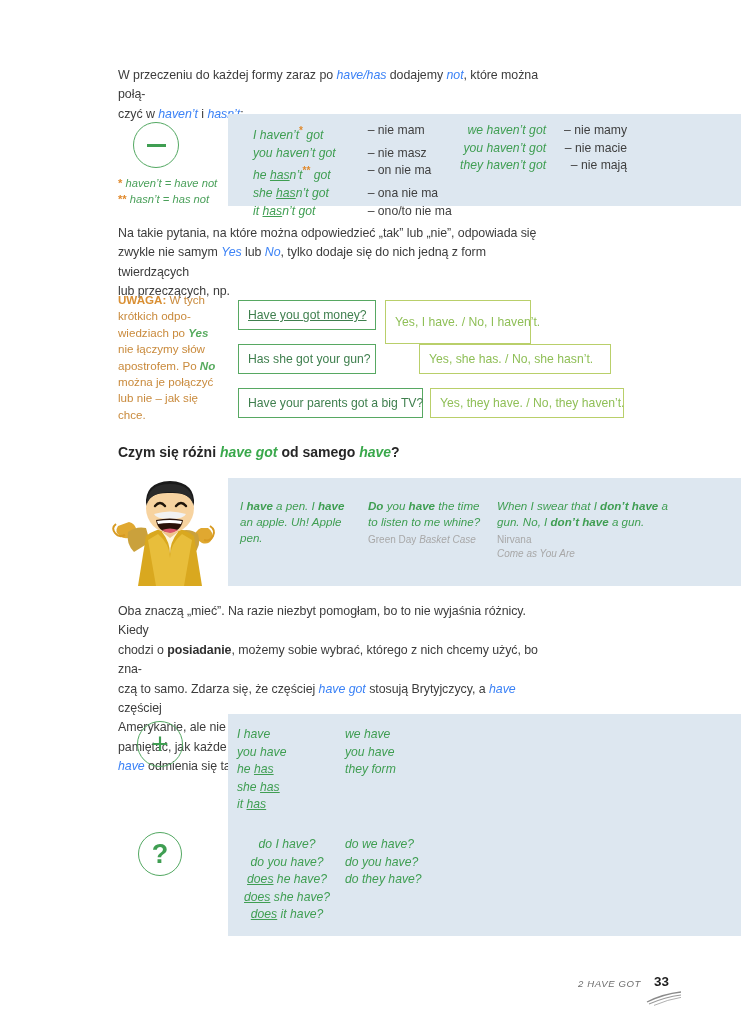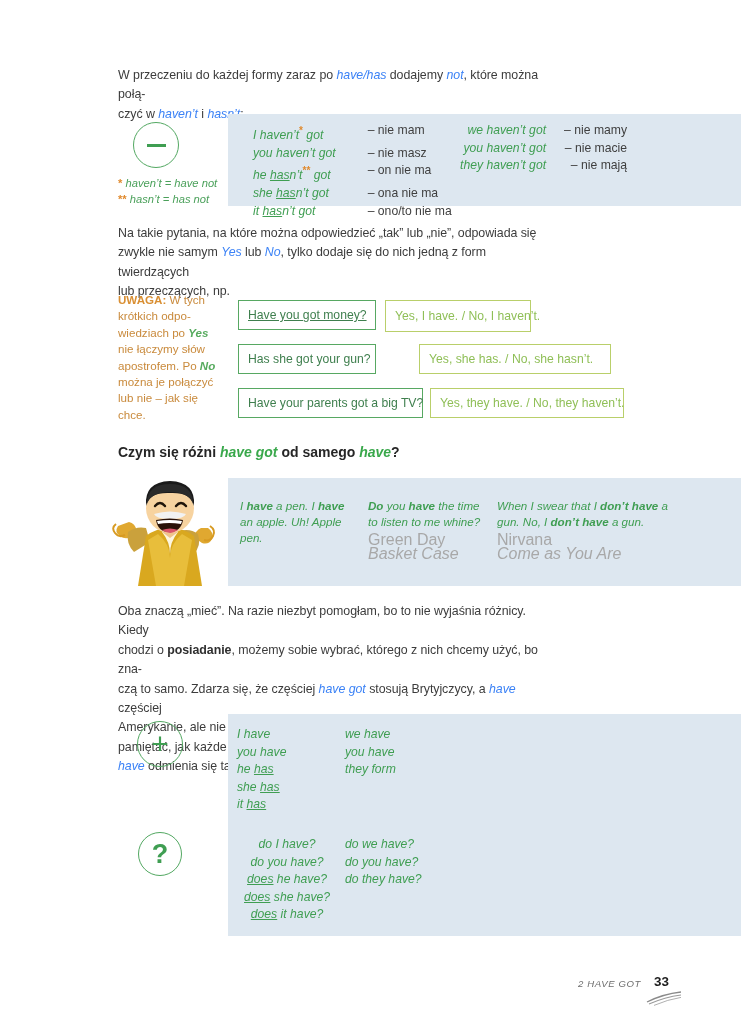--- a/index.html
+++ b/index.html
@@ -125,21 +125,21 @@
     font-size: 11.6px;
     line-height: 16.2px;
     color: #3f9e52;
     font-style: italic;
   }
   .quote b { font-weight: bold; }
   .quote .src {
     display: block;
     color: #a8a8a8;
     font-style: normal;
-    font-size: 16px;
+    font-size: 10px;
     line-height: 14px;
     margin-top: 3px;
   }
   .quote .src .it { font-style: italic; }
 
   
   .illo { position: absolute; }
 
   
   .footer-label {
@@ -212,21 +212,21 @@
     <span>lub przeczących, np.</span>
   </div>
 
   <div class="uwaga" style="left:118px; top:292px;">
     <span class="lead">UWAGA:</span><span> W tych krótkich odpo-wiedziach po </span><span class="ygreen">Yes</span><span> nie łączymy słów apostrofem. Po </span><span class="ygreen">No</span><span> można je połączyć lub nie – jak się chce.</span>
   </div>
 
   <div class="qbox" style="left:238px; top:300px; width:138px; height:30px;text-decoration:underline;">
     <span>Have you got money?</span>
   </div>
-  <div class="abox" style="left:385px; top:300px; width:146px; height:32px;">
+  <div class="abox" style="left:385px; top:300px; width:146px; height:44px;">
     <span>Yes, I have. / No, I haven’t.</span>
   </div>
 
   <div class="qbox" style="left:238px; top:344px; width:138px; height:30px;">
     <span>Has she got your gun?</span>
   </div>
   <div class="abox" style="left:387px; top:344px; width:192px; height:30px;margin-left:32px;">
     <span>Yes, she has. / No, she hasn’t.</span>
   </div>
 

